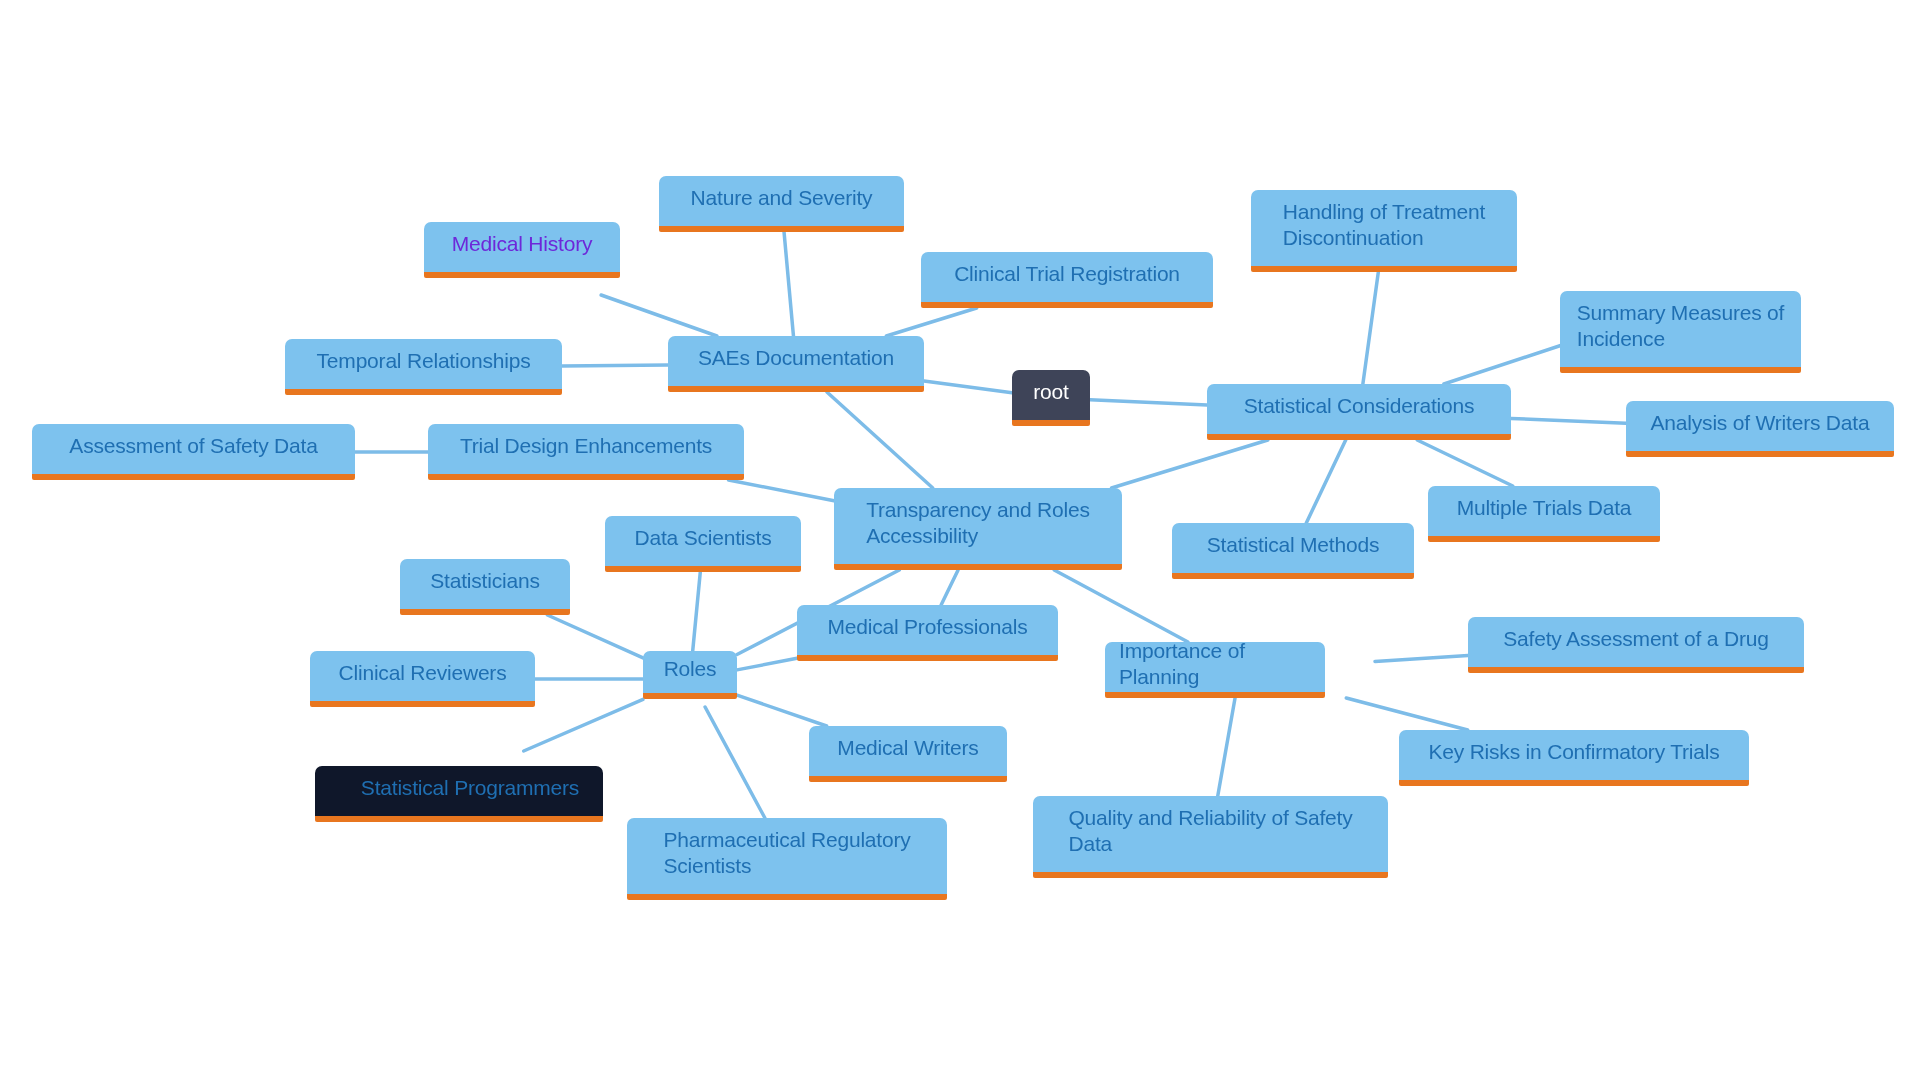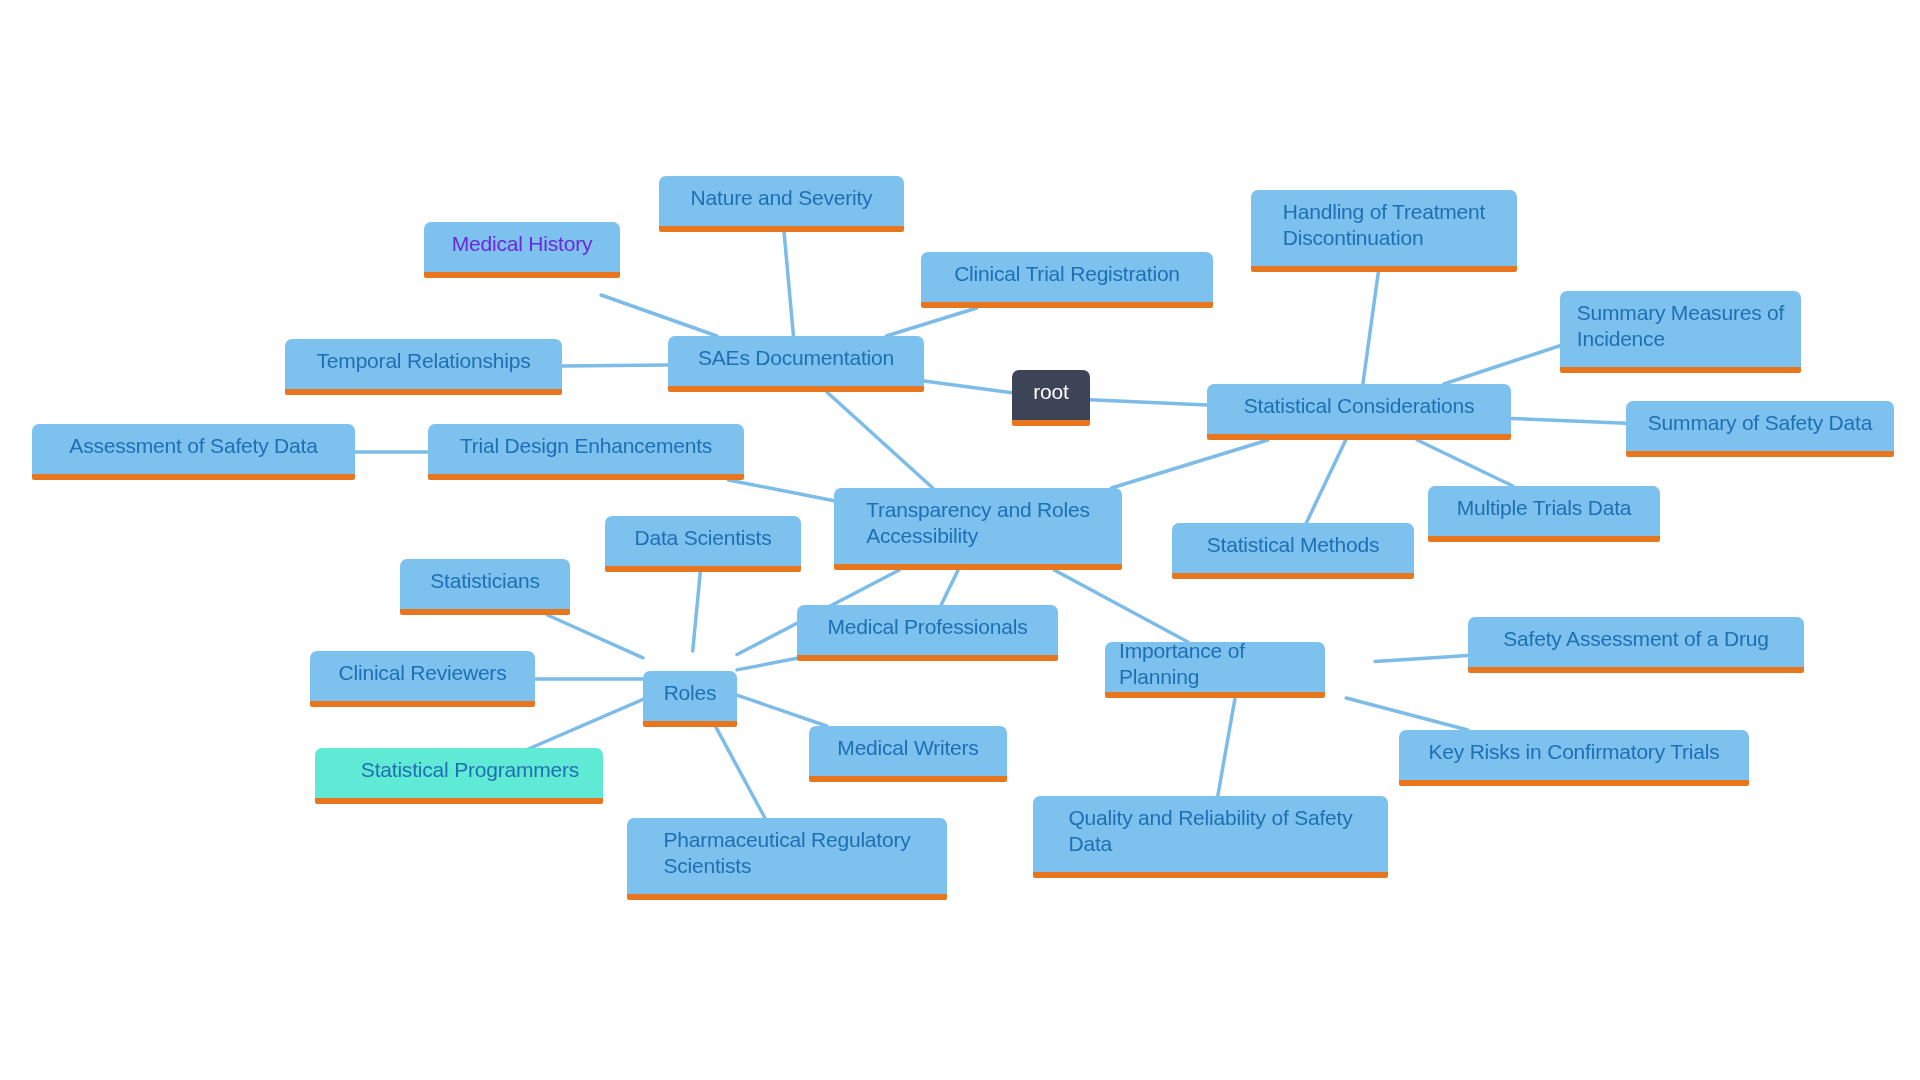--- a/index.html
+++ b/index.html
@@ -94,28 +94,28 @@
       <div class="node" style="left: 921px; top: 252px; width: 292px; height: 56px; background: rgb(125, 194, 238); color: rgb(31, 111, 178); border-bottom-color: rgb(232, 118, 31);">Clinical Trial Registration</div>
       <div class="node" style="left: 834px; top: 488px; width: 288px; height: 82px; background: rgb(125, 194, 238); color: rgb(31, 111, 178); border-bottom-color: rgb(232, 118, 31);">Transparency and Roles
 Accessibility</div>
       <div class="node" style="left: 428px; top: 424px; width: 316px; height: 56px; background: rgb(125, 194, 238); color: rgb(31, 111, 178); border-bottom-color: rgb(232, 118, 31);">Trial Design Enhancements</div>
       <div class="node" style="left: 32px; top: 424px; width: 323px; height: 56px; background: rgb(125, 194, 238); color: rgb(31, 111, 178); border-bottom-color: rgb(232, 118, 31);">Assessment of Safety Data</div>
       <div class="node" style="left: 1207px; top: 384px; width: 304px; height: 56px; background: rgb(125, 194, 238); color: rgb(31, 111, 178); border-bottom-color: rgb(232, 118, 31);">Statistical Considerations</div>
       <div class="node" style="left: 1251px; top: 190px; width: 266px; height: 82px; background: rgb(125, 194, 238); color: rgb(31, 111, 178); border-bottom-color: rgb(232, 118, 31);">Handling of Treatment
 Discontinuation</div>
       <div class="node" style="left: 1560px; top: 261px; width: 241px; height: 82px; background: rgb(125, 194, 238); color: rgb(31, 111, 178); border-bottom-color: rgb(232, 118, 31); margin-top: 30px;">Summary Measures of
 Incidence</div>
-      <div class="node" style="left: 1626px; top: 401px; width: 268px; height: 56px; background: rgb(125, 194, 238); color: rgb(31, 111, 178); border-bottom-color: rgb(232, 118, 31);">Summary of Safety Data</div>
+      <div class="node" style="left: 1626px; top: 401px; width: 268px; height: 56px; background: rgb(125, 194, 238); color: rgb(31, 111, 178); border-bottom-color: rgb(232, 118, 31);">Analysis of Writers Data</div>
       <div class="node" style="left: 1428px; top: 486px; width: 232px; height: 56px; background: rgb(125, 194, 238); color: rgb(31, 111, 178); border-bottom-color: rgb(232, 118, 31);">Multiple Trials Data</div>
       <div class="node" style="left: 1172px; top: 523px; width: 242px; height: 56px; background: rgb(125, 194, 238); color: rgb(31, 111, 178); border-bottom-color: rgb(232, 118, 31);">Statistical Methods</div>
-      <div class="node" style="left: 643px; top: 651px; width: 94px; height: 56px; background: rgb(125, 194, 238); color: rgb(31, 111, 178); border-bottom-color: rgb(232, 118, 31); margin-top: 20px;">Roles</div>
+      <div class="node" style="left: 643px; top: 651px; width: 94px; height: 48px; background: rgb(125, 194, 238); color: rgb(31, 111, 178); border-bottom-color: rgb(232, 118, 31);">Roles</div>
       <div class="node" style="left: 605px; top: 516px; width: 196px; height: 56px; background: rgb(125, 194, 238); color: rgb(31, 111, 178); border-bottom-color: rgb(232, 118, 31);">Data Scientists</div>
       <div class="node" style="left: 400px; top: 559px; width: 170px; height: 56px; background: rgb(125, 194, 238); color: rgb(31, 111, 178); border-bottom-color: rgb(232, 118, 31);">Statisticians</div>
       <div class="node" style="left: 310px; top: 651px; width: 225px; height: 56px; background: rgb(125, 194, 238); color: rgb(31, 111, 178); border-bottom-color: rgb(232, 118, 31);">Clinical Reviewers</div>
-      <div class="node" style="left: 315px; top: 748px; width: 288px; height: 56px; background: #5eead4; color: rgb(31, 111, 178); border-bottom-color: rgb(232, 118, 31); padding-left: 36px;">Statistical Programmers</div>
+      <div class="node" style="left: 315px; top: 766px; width: 288px; height: 56px; background: #0f172a; color: rgb(31, 111, 178); border-bottom-color: rgb(232, 118, 31); padding-left: 36px;">Statistical Programmers</div>
       <div class="node" style="left: 627px; top: 818px; width: 320px; height: 82px; background: rgb(125, 194, 238); color: rgb(31, 111, 178); border-bottom-color: rgb(232, 118, 31);">Pharmaceutical Regulatory
 Scientists</div>
       <div class="node" style="left: 809px; top: 726px; width: 198px; height: 56px; background: rgb(125, 194, 238); color: rgb(31, 111, 178); border-bottom-color: rgb(232, 118, 31);">Medical Writers</div>
       <div class="node" style="left: 797px; top: 605px; width: 261px; height: 56px; background: rgb(125, 194, 238); color: rgb(31, 111, 178); border-bottom-color: rgb(232, 118, 31);">Medical Professionals</div>
       <div class="node" style="left: 1105px; top: 642px; width: 220px; height: 56px; background: rgb(125, 194, 238); color: rgb(31, 111, 178); border-bottom-color: rgb(232, 118, 31);">Importance of Planning</div>
       <div class="node" style="left: 1468px; top: 617px; width: 336px; height: 56px; background: rgb(125, 194, 238); color: rgb(31, 111, 178); border-bottom-color: rgb(232, 118, 31);">Safety Assessment of a Drug</div>
       <div class="node" style="left: 1399px; top: 730px; width: 350px; height: 56px; background: rgb(125, 194, 238); color: rgb(31, 111, 178); border-bottom-color: rgb(232, 118, 31);">Key Risks in Confirmatory Trials</div>
       <div class="node" style="left: 1033px; top: 796px; width: 355px; height: 82px; background: rgb(125, 194, 238); color: rgb(31, 111, 178); border-bottom-color: rgb(232, 118, 31);">Quality and Reliability of Safety
 Data</div>
     </div>

